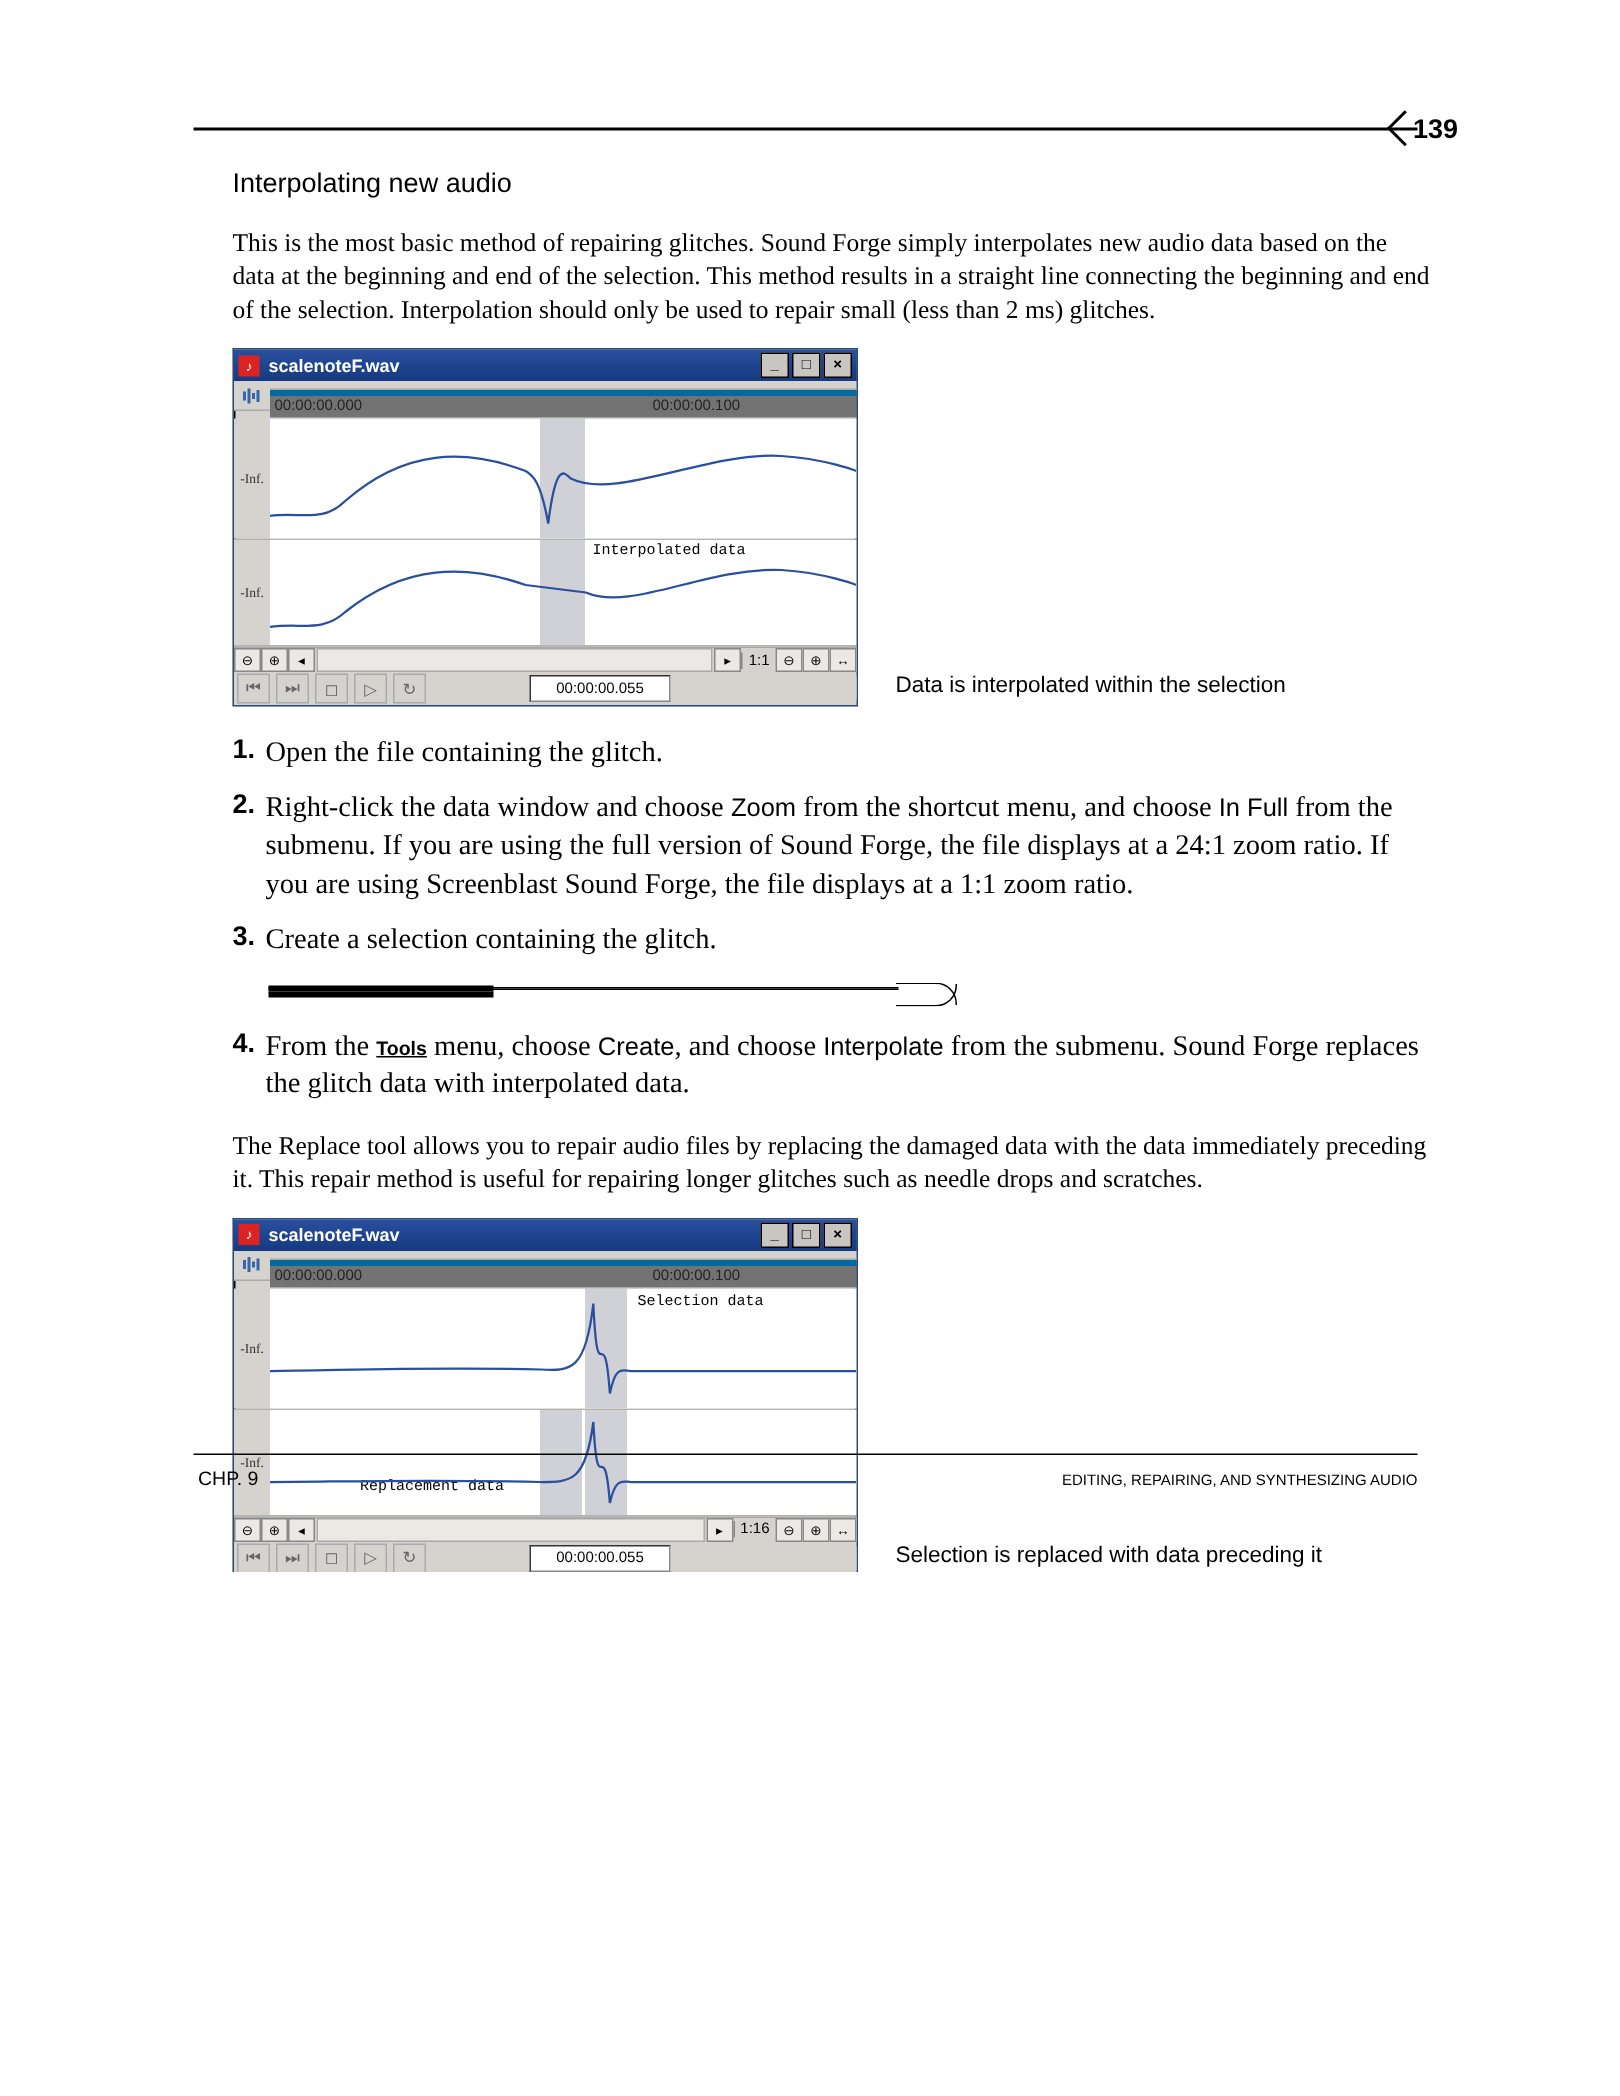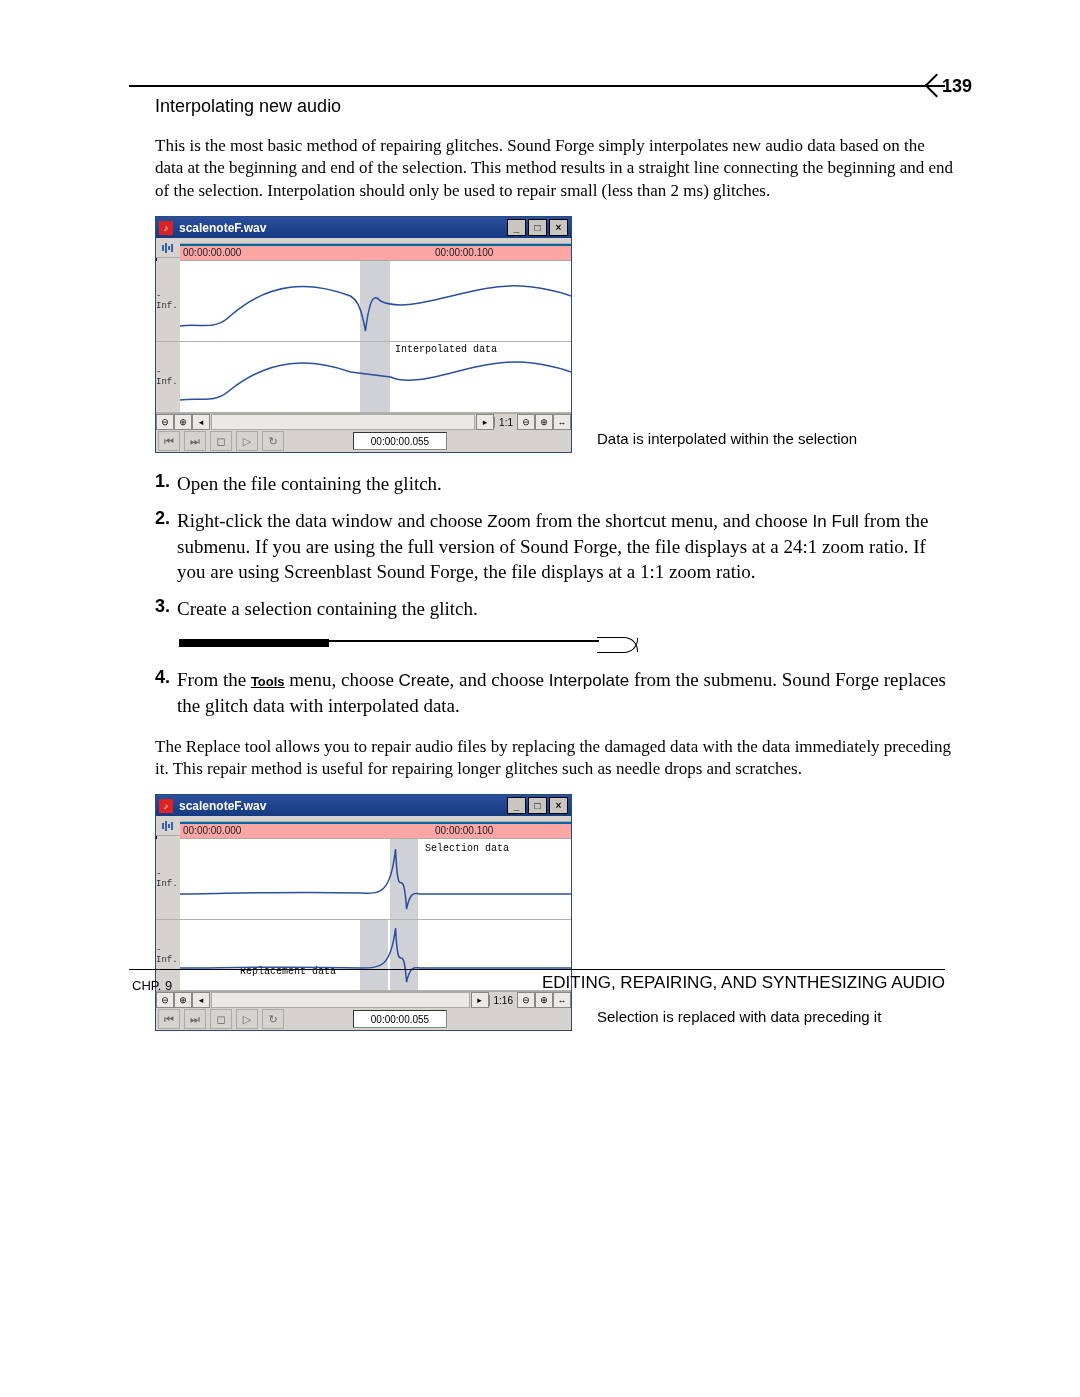--- a/index.html
+++ b/index.html
@@ -38,21 +38,21 @@
     position: absolute;
     right: 108px;
     top: 76px;
     font-family: Arial, Helvetica, sans-serif;
     font-weight: bold;
     font-size: 18px;
   }
   .content {
     position: absolute;
     left: 155px;
-    top: 96px;
+    top: 112px;
     width: 800px;
   }
   .heading-sans {
     font-family: Arial, Helvetica, sans-serif;
     font-size: 18px;
     font-weight: 500;
     margin: 0 0 8px 0;
   }
   .body-text {
     font-size: 17px;
@@ -189,36 +189,36 @@
     background: #c9c6c1;
     border: 1px solid #000;
     margin-left: 2px;
     display: inline-flex;
     align-items:center; justify-content:center;
     color:#000; font-size:10px; font-family: Arial;
     font-weight:bold;
   }
   .mockwin .ruler {
     height: 14px;
-    background: #fca5a5;
-    border-top: 2px solid #0369a1;
+    background: #737373;
+    border-top: 4px solid #0369a1;
     border-bottom: 1px solid #aaa;
     margin-left: 24px;
     position: relative;
     font-family: Tahoma, Arial, sans-serif;
     font-size: 10px;
     color: #222;
   }
   .mockwin .ruler .tick-l { position:absolute; left: 3px; top:1px; }
   .mockwin .ruler .tick-r { position:absolute; left: 255px; top:1px; }
   .mockwin .leftbar {
     width: 24px;
     background: #d6d3ce;
     display:flex; align-items:center; justify-content:center;
-    font-family: Liberation Mono, monospace; font-size:9px; color:#333;
+    font-family: Liberation Serif, serif; font-size:9px; color:#333;
   }
   .mockwin .row {
     display:flex;
     border-bottom: 1px solid #b5b2ad;
   }
   .mockwin .wave-area {
     flex:1;
     height: 80px;
     background: #fff;
     position: relative;
@@ -311,21 +311,21 @@
     left: 132px;
     bottom: 55px;
     font-family: Arial, Helvetica, sans-serif;
     font-size: 13px;
   }
   .footer-right {
     position:absolute;
     right: 135px;
     bottom: 55px;
     font-family: Arial, Helvetica, sans-serif;
-    font-size: 17px;
+    font-size: 10px;
   }
   .toolrow {
     height: 5px;
     background:#d6d3ce;
     border-bottom:1px solid #aaa;
     margin-left:24px;
   }
   .side-icon {
     width:24px; height:19px;
     background:#d6d3ce;

